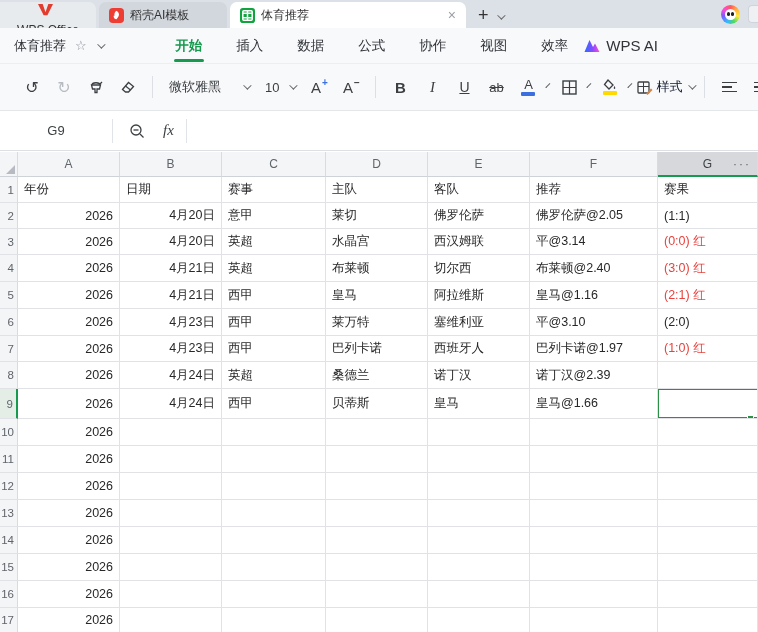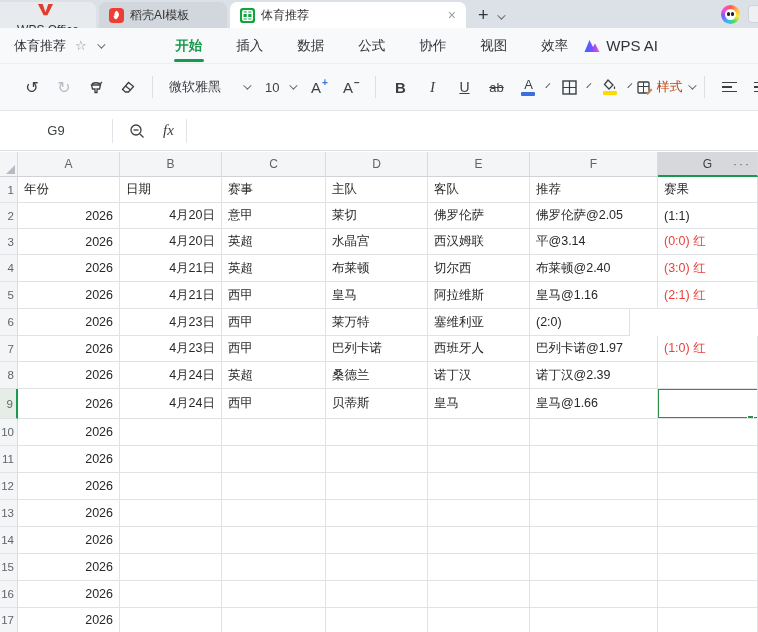--- a/index.html
+++ b/index.html
@@ -44,21 +44,21 @@
   .font-name { font-size:13px; color:#3c4043; min-width:58px; }
   .size-box { display:flex; align-items:center; gap:10px; padding:0 6px; }
   .glyph-b { font-weight:bold; font-size:15px; }
   .glyph-i { font-style:italic; font-family:"Liberation Serif",serif; font-size:15px; }
   .glyph-u { text-decoration:underline; font-size:14px; }
   .glyph-s { text-decoration:line-through; font-size:13px; }
   .color-btn { display:flex; flex-direction:column; align-items:center; line-height:1; }
   .color-btn .bar { width:14px; height:3.5px; margin-top:1px; border-radius:1px; }
   .big-a { font-size:15px; color:#3c4043; position:relative; }
   .sup { position:absolute; top:-4px; right:-8px; font-size:10px; font-weight:bold; }
-  .style-label { font-size:13px; color:#c2410c; margin-left:3px; }
+  .style-label { font-size:13px; color:#0f172a; margin-left:3px; }
   .align-icon { display:flex; flex-direction:column; gap:3px; }
   .align-icon i { display:block; height:1.6px; background:#3c4043; }
 
   
   .formulabar { height:40px; background:#fff; display:flex; align-items:center; border-bottom:1px solid #dcdfe3; }
   .name-box { width:112px; text-align:center; font-size:13px; color:#3c4043; }
   .fx-label { font-style:italic; font-family:"Liberation Serif",serif; font-size:15px; color:#3c4043; margin:0 12px; }
   .fb-divider { width:1px; height:24px; background:#e0e3e7; }
 
   
@@ -324,20 +324,21 @@
         </div>
         <div class="grow" style="height: 27px;">
           <div class="rh">
             <span>6</span>
           </div>
           <div class="cell num" style="width: 102px;">2026</div>
           <div class="cell num" style="width: 102px;">4月23日</div>
           <div class="cell" style="width: 104px;">西甲</div>
           <div class="cell" style="width: 102px;">莱万特</div>
           <div class="cell" style="width: 102px; text-align: center;">塞维利亚</div>
+          <div class="cell" style="width: 128px;">平@3.10</div>
           <div class="cell" style="width: 100px;">(2:0)</div>
         </div>
         <div class="grow" style="height: 26px;">
           <div class="rh">
             <span>7</span>
           </div>
           <div class="cell num" style="width: 102px;">2026</div>
           <div class="cell num" style="width: 102px;">4月23日</div>
           <div class="cell" style="width: 104px;">西甲</div>
           <div class="cell" style="width: 102px;">巴列卡诺</div>

